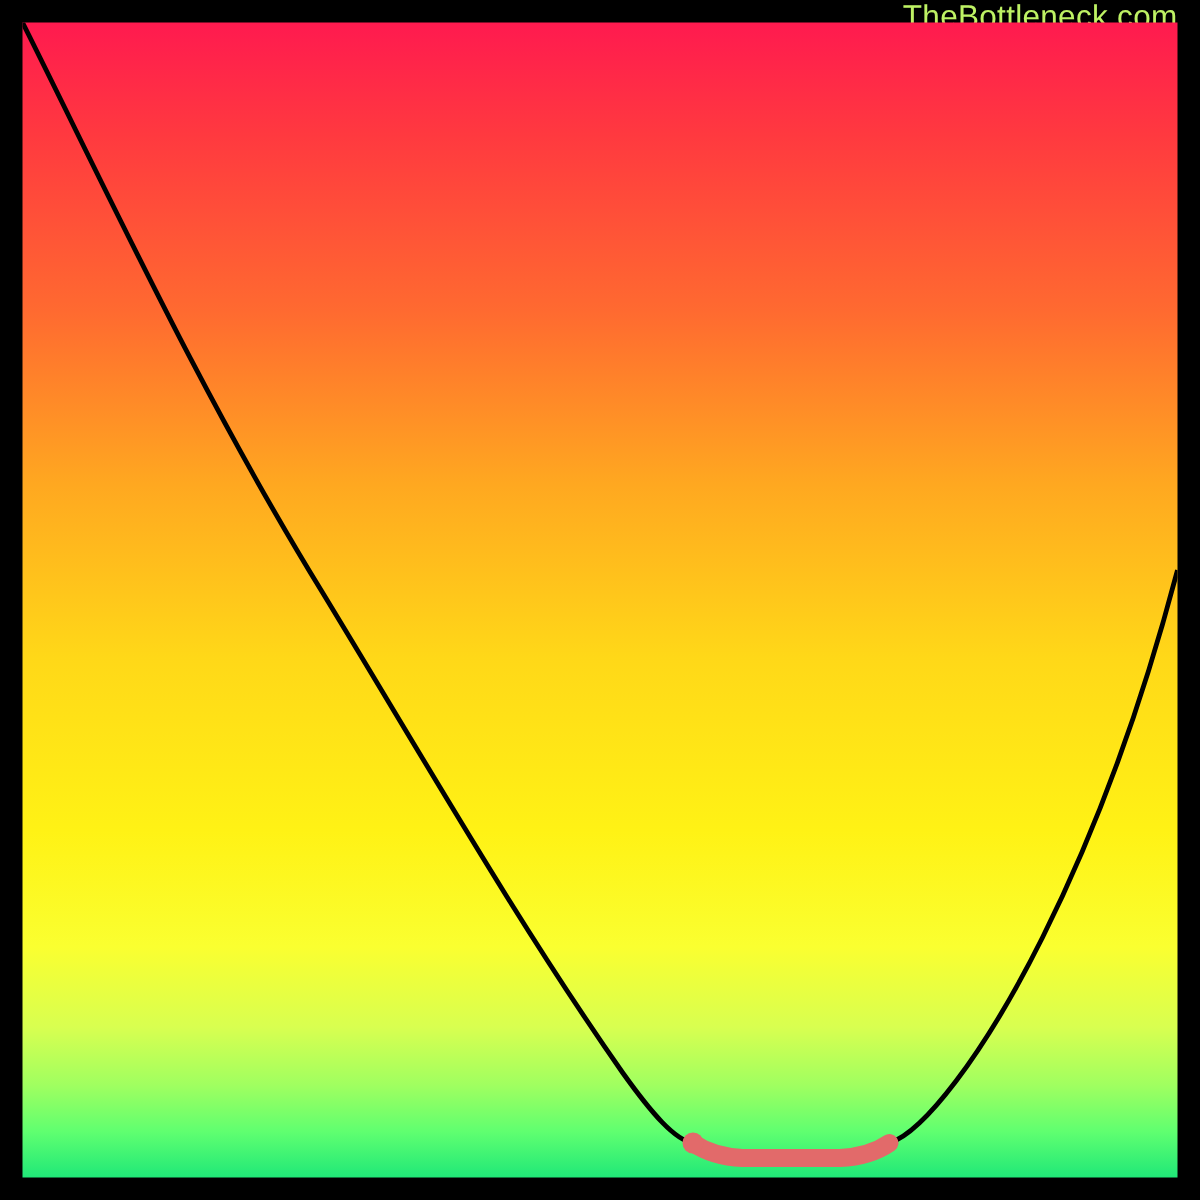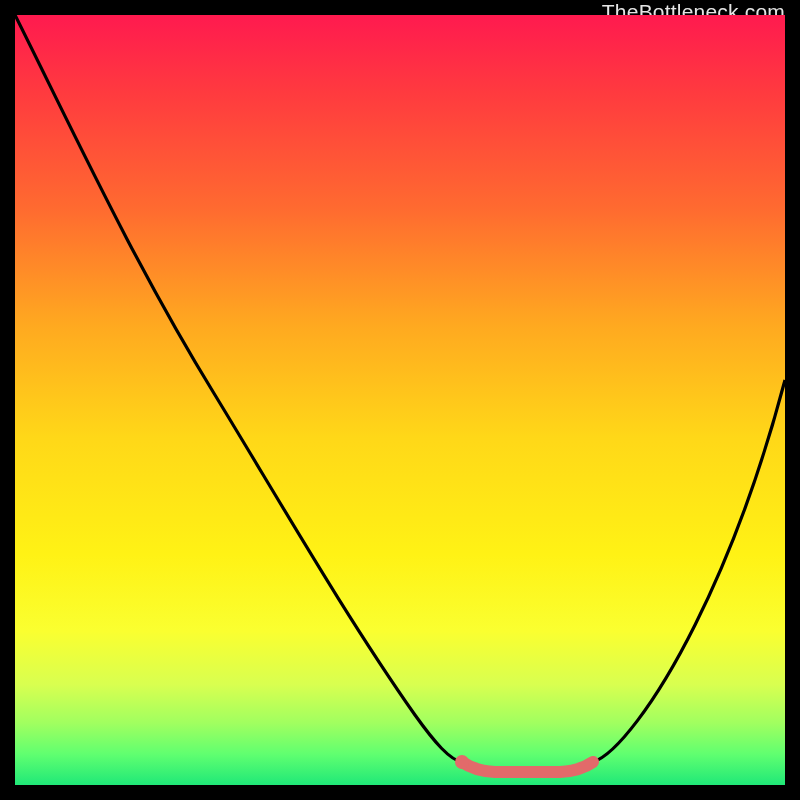--- a/index.html
+++ b/index.html
@@ -40,21 +40,21 @@
     position: absolute;
     left: 0;
     top: 0;
     width: 770px;
     height: 770px;
   }
   .watermark {
     position: absolute;
     top: 0px;
     right: 15px;
-    color: #e5e5e5;
+    color: #bef264;
     font-family: Arial, Helvetica, sans-serif;
     font-size: 21px;
     font-weight: 500;
     letter-spacing: 0.2px;
   }
 </style>
 </head>
 <body>
 
 <div class="outer">

